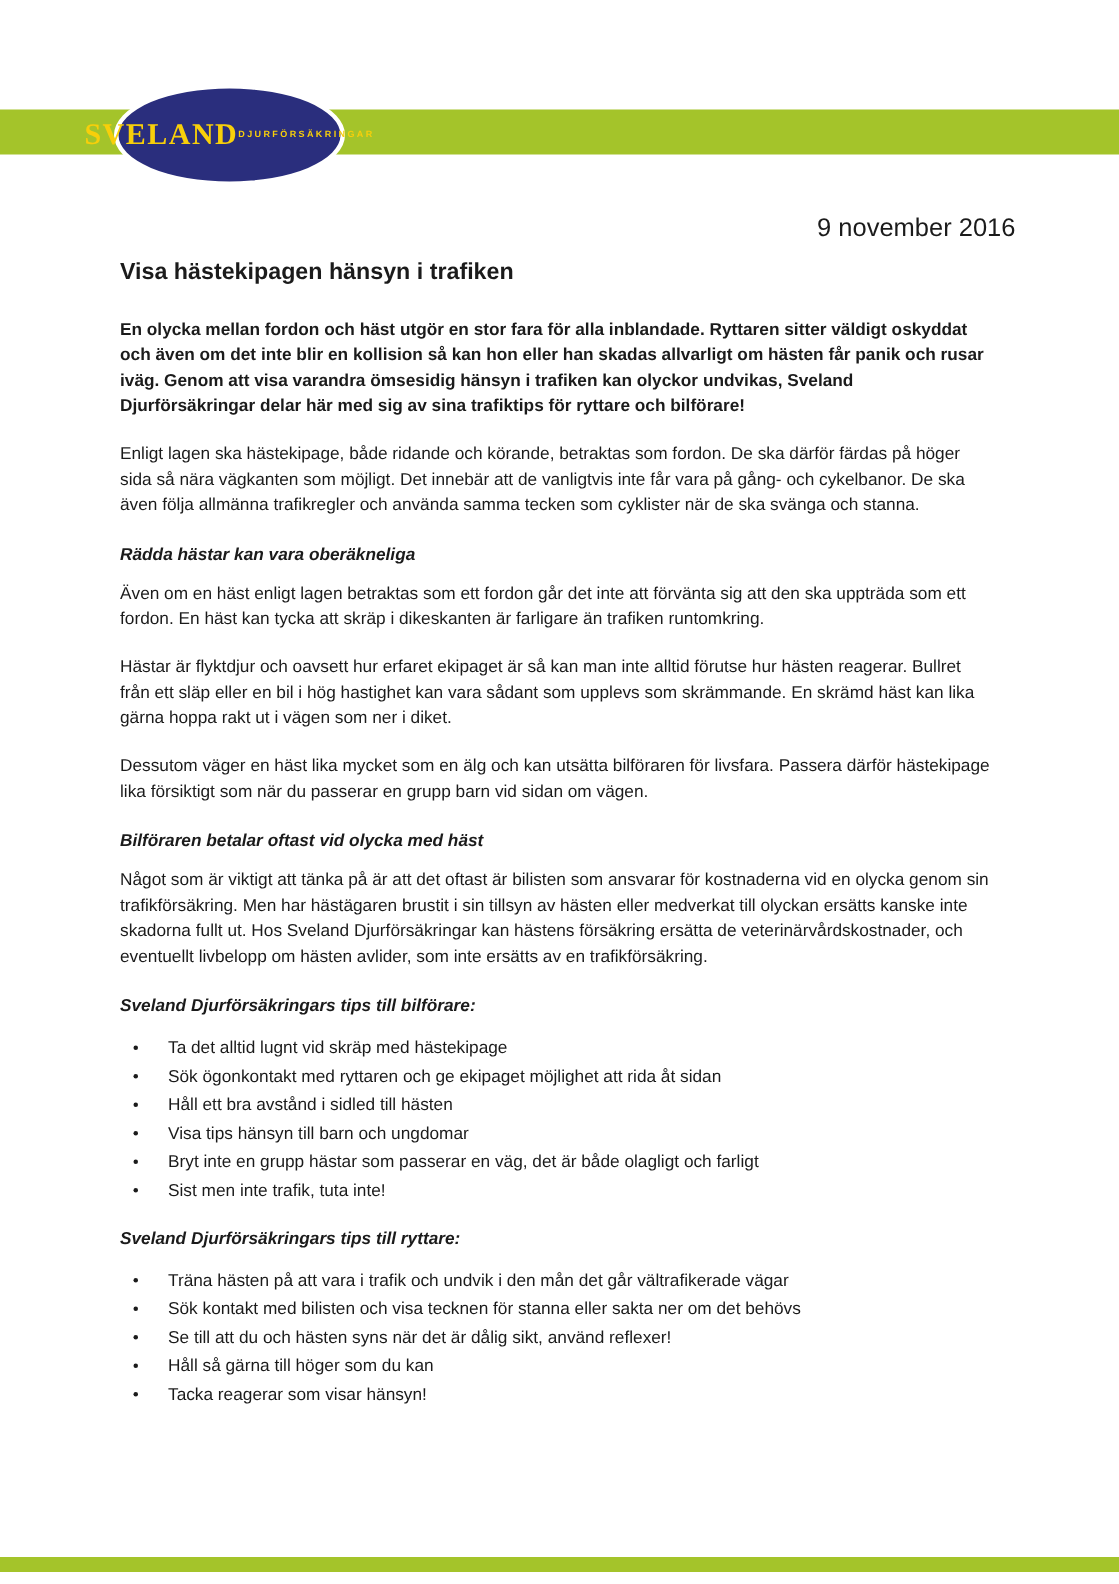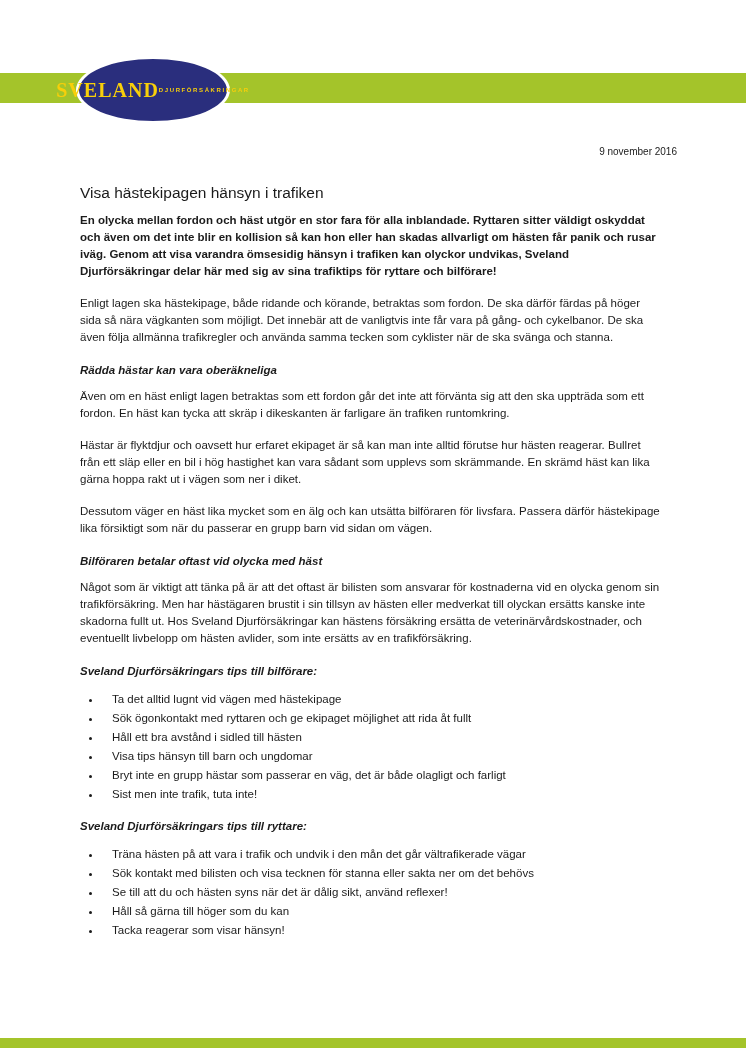--- a/index.html
+++ b/index.html
@@ -41,26 +41,26 @@
   .logo .brand-sub{
     font-size:6px;line-height:8px;
     color:#f8cf0a;
     letter-spacing:1.6px;
     font-weight:bold;
   }
 
   
   .date{
     position:absolute;top:144px;right:69px;
-    font-size:10px;line-height:16px;
+    font-size:17px;line-height:16px;
   }
   .doc-title{
-    position:absolute;left:80px;top:183px;
+    position:absolute;left:80px;top:172px;
     font-size:15.5px;line-height:20px;
-    font-weight:normal;margin:0;
+    font-weight:bold;margin:0;
   }
 
   
   .content{
     position:absolute;left:80px;top:212px;width:598px;
     font-size:11.5px;line-height:17px;
   }
   .content p{margin:0 16px 15px 0;}
   .content p.lead{font-weight:bold;}
   .content h3{
@@ -109,22 +109,22 @@
     <h3>Rädda hästar kan vara oberäkneliga</h3>
     <p>Även om en häst enligt lagen betraktas som ett fordon går det inte att förvänta sig att den ska uppträda som ett fordon. En häst kan tycka att skräp i dikeskanten är farligare än trafiken runtomkring.</p>
     <p>Hästar är flyktdjur och oavsett hur erfaret ekipaget är så kan man inte alltid förutse hur hästen reagerar. Bullret från ett släp eller en bil i hög hastighet kan vara sådant som upplevs som skrämmande. En skrämd häst kan lika gärna hoppa rakt ut i vägen som ner i diket.</p>
     <p>Dessutom väger en häst lika mycket som en älg och kan utsätta bilföraren för livsfara.  Passera därför hästekipage lika försiktigt som när du passerar en grupp barn vid sidan om vägen.</p>
 
     <h3>Bilföraren betalar oftast vid olycka med häst</h3>
     <p>Något som är viktigt att tänka på är att det oftast är bilisten som ansvarar för kostnaderna vid en olycka genom sin trafikförsäkring. Men har hästägaren brustit i sin tillsyn av hästen eller medverkat till olyckan ersätts kanske inte skadorna fullt ut. Hos Sveland Djurförsäkringar kan hästens försäkring ersätta de veterinärvårdskostnader, och eventuellt livbelopp om hästen avlider, som inte ersätts av en trafikförsäkring.</p>
 
     <h3>Sveland Djurförsäkringars tips till bilförare:</h3>
     <ul>
-      <li>Ta det alltid lugnt vid vägen med hästekipage</li>
-      <li>Sök ögonkontakt med ryttaren och ge ekipaget möjlighet att rida åt fullt</li>
+      <li>Ta det alltid lugnt vid skräp med hästekipage</li>
+      <li>Sök ögonkontakt med ryttaren och ge ekipaget möjlighet att rida åt sidan</li>
       <li>Håll ett bra avstånd i sidled till hästen</li>
       <li>Visa tips hänsyn till barn och ungdomar</li>
       <li>Bryt inte en grupp hästar som passerar en väg, det är både olagligt och farligt</li>
       <li>Sist men inte trafik, tuta inte!</li>
     </ul>
 
     <h3>Sveland Djurförsäkringars tips till ryttare:</h3>
     <ul>
       <li>Träna hästen på att vara i trafik och undvik i den mån det går vältrafikerade vägar</li>
       <li>Sök kontakt med bilisten och visa tecknen för stanna eller sakta ner om det behövs</li>

